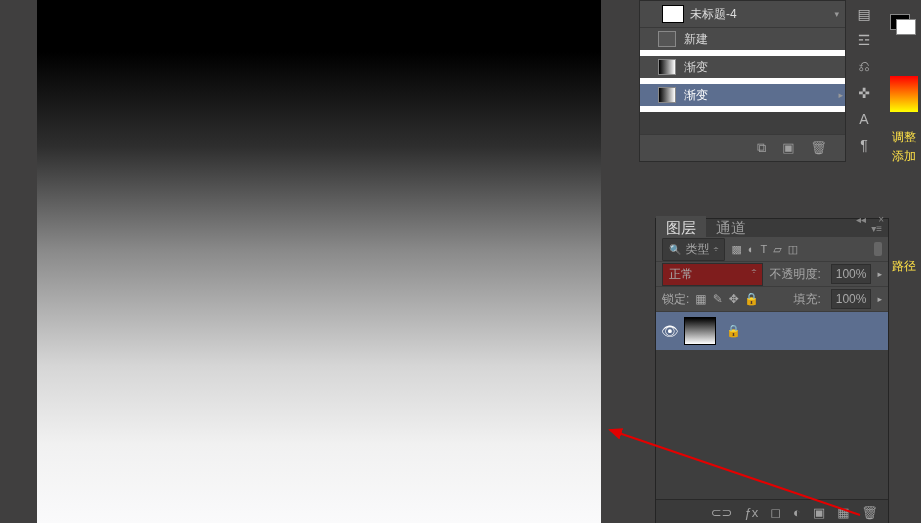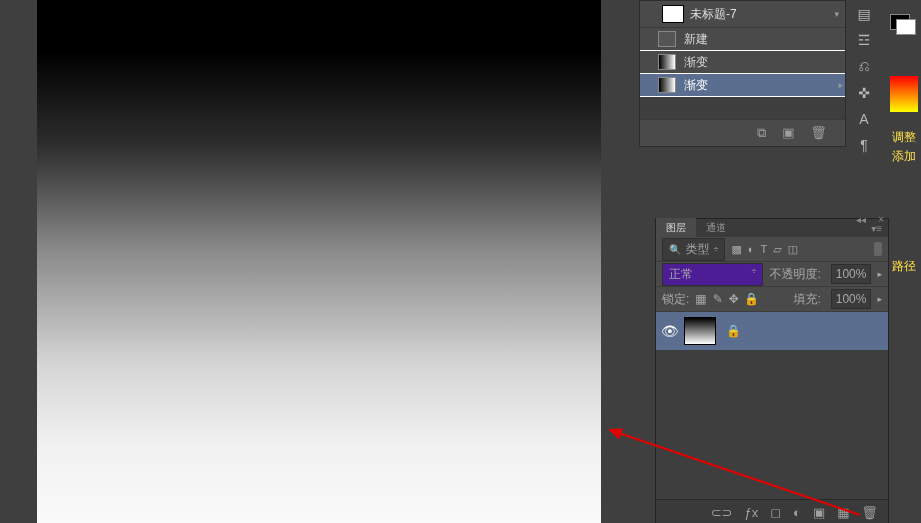--- a/index.html
+++ b/index.html
@@ -3,49 +3,49 @@
 <meta charset="utf-8">
 <style>
 html,body{margin:0;padding:0;width:921px;height:523px;background:#403f3f;font-family:"Microsoft YaHei",Arial,sans-serif;font-size:12px;color:#c8c8c8;overflow:hidden;position:relative}
 .canvas{position:absolute;left:37px;top:0;width:564px;height:523px;background:linear-gradient(to bottom,#000 0%,#000 10%,#0d0d0d 15%,#2e2e2e 28%,#8a8a8a 48%,#d6d6d6 70%,#f1f1f1 85%,#fafafb 100%);}
 .hist-panel{position:absolute;left:639px;top:0;width:205px;background:#4a4a4a;border:1px solid #2c2c2c}
 .hist-head{display:flex;align-items:center;padding:4px 6px;border-bottom:1px solid #393939}
 .doc-thumb{width:20px;height:16px;background:#fff;border:1px solid #000;margin:0 6px 0 2px}
 .brush-icon{width:14px;text-align:center;color:#bdbdbd}
 .hist-title{color:#ddd}
 .dd{margin-left:auto;font-size:9px;color:#999}
-.hist-item{display:flex;align-items:center;height:22px;padding-left:18px;border-bottom:1px solid #ffffff;color:#d7d7d7}
+.hist-item{display:flex;align-items:center;height:22px;padding-left:18px;border-bottom:6px solid #ffffff;color:#d7d7d7}
 .hist-item.sel{background:#5c6e8f;color:#fff}
 .hist-ico{width:16px;height:14px;border:1px solid #888;margin-right:8px;background:#555}
 .hist-ico.grad{background:linear-gradient(to right,#000,#fff)}
 .hist-menu{position:absolute;right:2px;top:50%;transform:translateY(-50%);font-size:9px;color:#999}
 .last{display:flex;align-items:center;height:22px;padding-left:18px;background:#3e3e3e}
 .hist-foot{display:flex;justify-content:flex-end;gap:16px;padding:5px 18px 5px 0;border-top:1px solid #393939;color:#9f9f9f}
 .mini{font-size:13px}
 .vstrip{position:absolute;left:850px;top:0;width:28px;height:200px;display:flex;flex-direction:column;align-items:center;gap:10px;padding-top:6px;color:#b5b5b5}
 .vstrip span{font-size:14px}
 .swatch{position:absolute;left:890px;top:14px;width:26px;height:20px}
 .swatch::before{content:"";position:absolute;left:0;top:0;width:18px;height:14px;background:#000;border:1px solid #888}
 .swatch::after{content:"";position:absolute;left:6px;top:5px;width:18px;height:14px;background:#fff;border:1px solid #888}
 .gradbar{position:absolute;left:890px;top:76px;width:28px;height:36px;background:linear-gradient(to bottom,#ff0000,#ffff00)}
 .side-label{position:absolute;left:892px;color:#fde047}
 .sl1{top:129px}
 .sl2{top:148px}
 .sl3{top:258px}
 
 .layers{position:absolute;left:655px;top:218px;width:232px;height:305px;background:#4a4a4a;border:1px solid #242424}
 .ltabs{display:flex;align-items:center;height:18px;background:#3a3a3a}
-.ltab{padding:3px 10px;color:#9a9a9a;font-size:10px}
+.ltab{padding:3px 10px;color:#9a9a9a;font-size:15px}
 .ltab.act{background:#4a4a4a;color:#ddd}
 .lclose{position:absolute;right:22px;top:-5px;font-size:10px;color:#888}
 .lmenu{position:absolute;right:4px;top:-5px;font-size:10px;color:#888}
 .lrow{display:flex;align-items:center;height:24px;padding:0 6px;gap:6px;color:#a8a8a8;border-bottom:1px solid #3c3c3c}
 .filter-dd{display:flex;align-items:center;gap:4px;background:#3b3b3b;border:1px solid #2e2e2e;padding:2px 6px;border-radius:1px}
 .fico{font-size:11px}
-.blend{flex:1;display:flex;align-items:flex-start;justify-content:space-between;background:#4c1d95;border:1px solid #2e2e2e;padding:2px 6px}
+.blend{flex:1;display:flex;align-items:flex-start;justify-content:space-between;background:#7f1d1d;border:1px solid #2e2e2e;padding:2px 6px}
 .pct{background:#3b3b3b;border:1px solid #2e2e2e;padding:2px 4px;margin-left:4px}
 .layer-list{background:#4a4a4a}
 .layer-item{display:flex;align-items:center;height:38px;background:#5c6e8f;color:#fff}
 .eye{width:28px;text-align:center;font-size:14px}
 .lthumb{width:30px;height:26px;border:1px solid #000;background:linear-gradient(to bottom,#000,#fff);margin-right:10px}
 .lname{flex:1;font-style:italic}
 .lock{margin-right:10px;color:#cfcfcf}
 .lfill{flex:1;background:#3e3e3e}
 .lfoot{position:absolute;left:0;right:0;bottom:0;height:24px;display:flex;align-items:center;justify-content:flex-end;gap:12px;padding:0 10px;background:#3a3a3a;border-top:1px solid #282828;color:#a0a0a0}
 .lfoot span{font-size:13px}
@@ -53,21 +53,21 @@
 </style>
 </head>
 <body>
 
 <div class="canvas"></div>
 
 <div class="hist-panel">
   <div class="hist-head">
     <span class="brush-icon">�཰</span>
     <span class="doc-thumb"></span>
-    <span class="hist-title">未标题-7</span>
+    <span class="hist-title">未标题-4</span>
     <span class="dd">▾</span>
   </div>
   <div class="hist-item">
     <span class="hist-ico"></span>
     <span>新建</span>
   </div>
   <div class="hist-item">
     <span class="hist-ico grad"></span>
     <span>渐变</span>
   </div>

